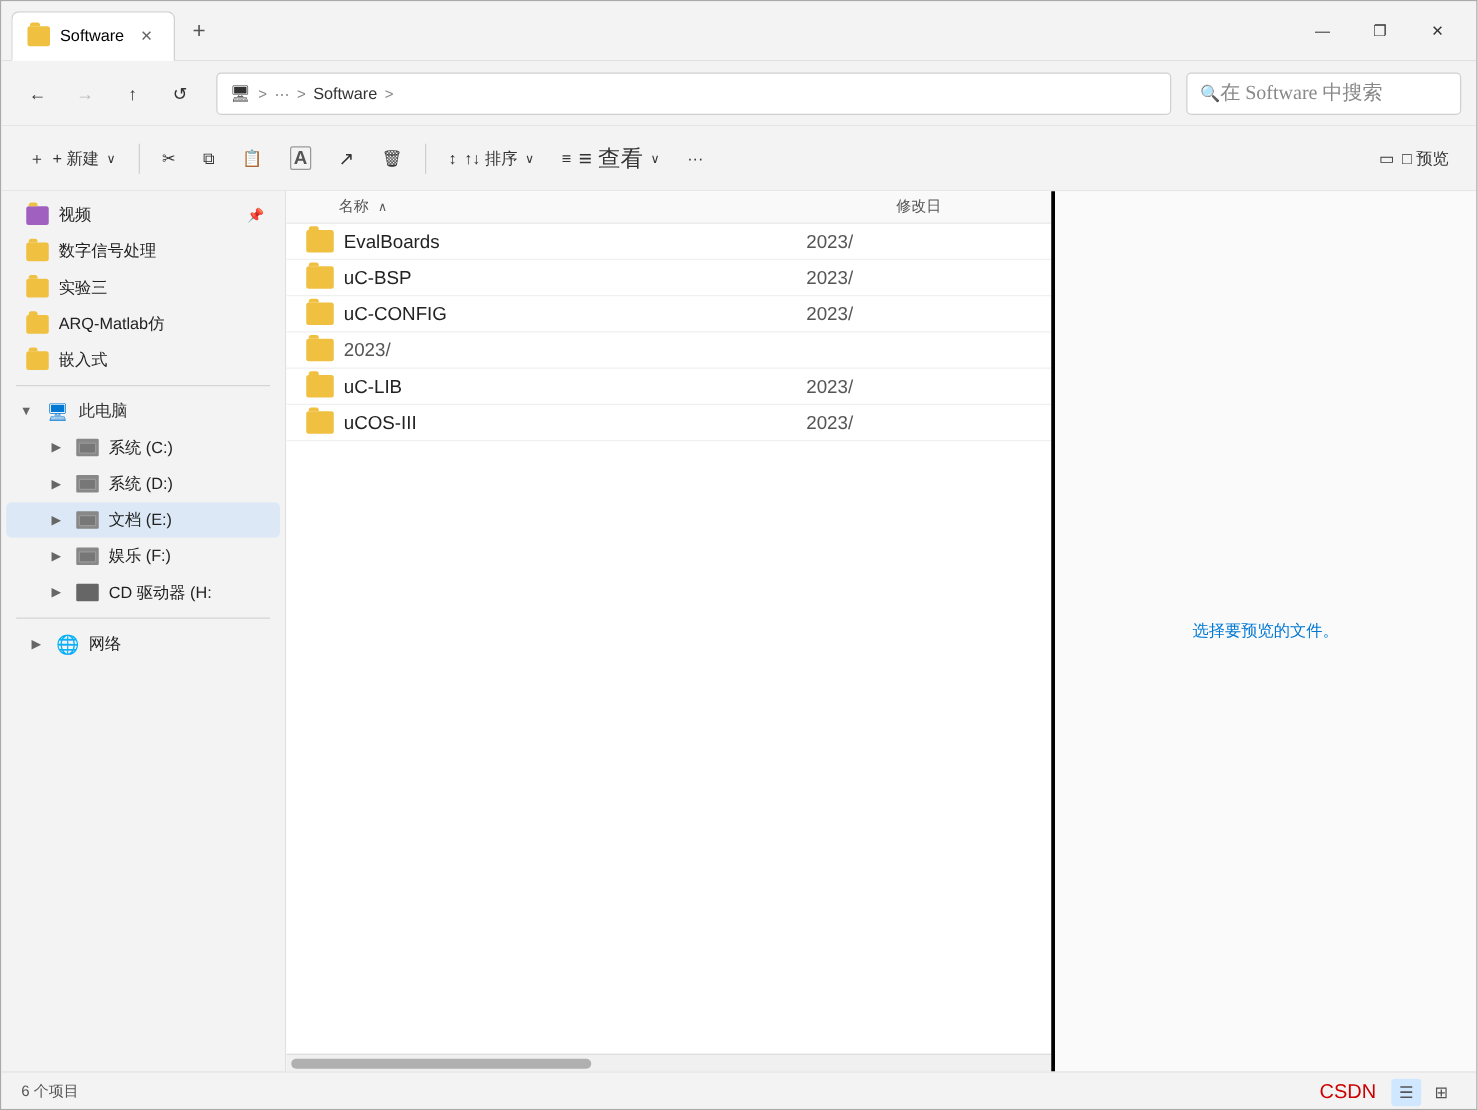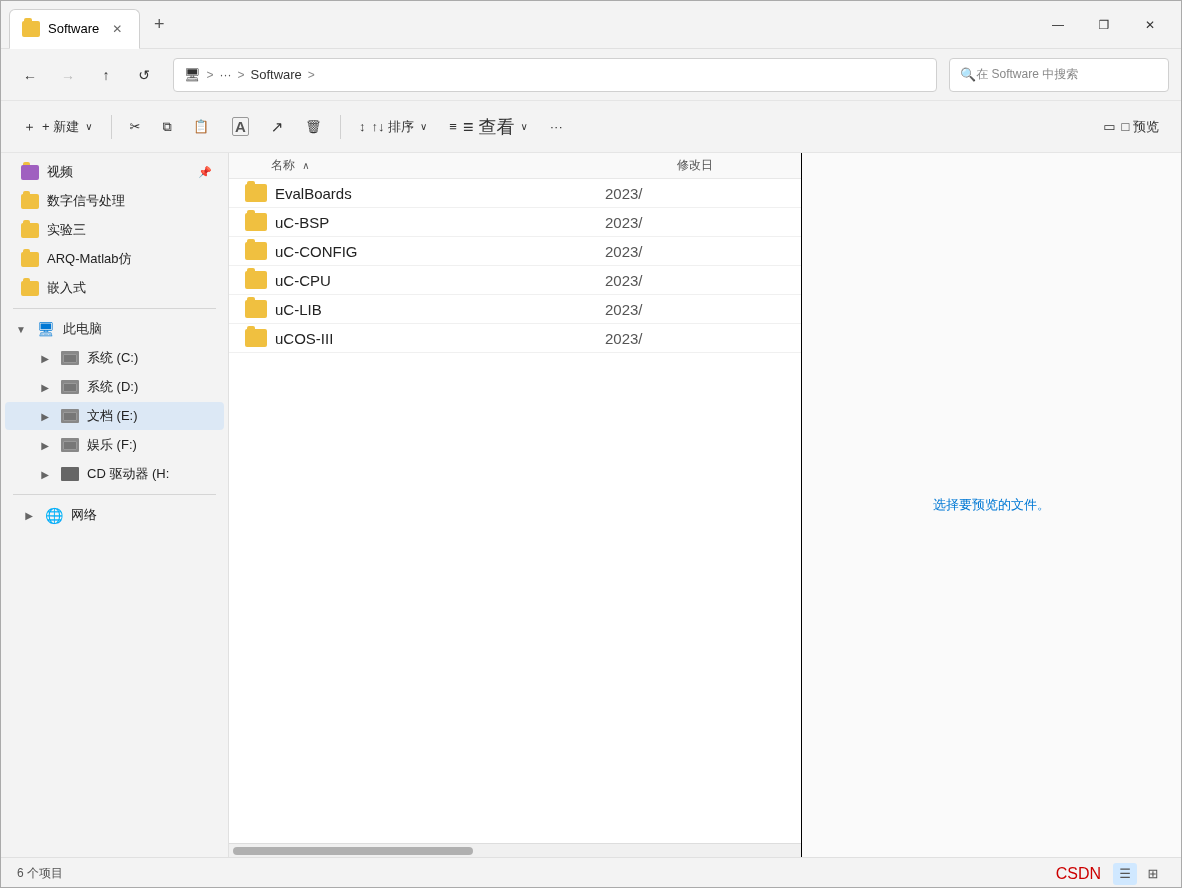--- a/index.html
+++ b/index.html
@@ -306,23 +306,23 @@
       width: 8px;
       height: 3px;
       background: #f0c040;
       border-radius: 2px 2px 0 0;
     }
     .file-row-name { flex: 1; }
     .file-row-date { width: 180px; color: #555; }
 
     
     .preview-panel {
-      width: 380px;
+      width: 340px;
       background: #fafafa;
-      border-left: 1px solid #000000;
+      border-left: 3px solid #000000;
       display: flex;
       flex-direction: column;
       align-items: center;
       justify-content: center;
       font-size: 13px;
       color: #888;
       padding: 20px;
     }
 
     
@@ -415,21 +415,21 @@
   <div class="address-bar">
     <span>🖥</span>
     <span class="address-sep">&gt;</span>
     <span style="font-size:12px;color:#555">···</span>
     <span class="address-sep">&gt;</span>
     <span>Software</span>
     <span class="address-sep">&gt;</span>
   </div>
   <div class="search-bar">
     <span style="color:#888">🔍</span>
-    <span style="font-size:12px;">在 Software 中搜索</span>
+    <span style="font-size:16px;font-family:Liberation Serif, serif;">在 Software 中搜索</span>
   </div>
 </div>
 
 <div class="toolbar">
   <div class="tool-btn">
     <span>＋</span>
     <span style="font-size:13px;">+ 新建</span>
     <span style="font-size:10px">∨</span>
   </div>
   <div class="tool-divider"></div>
@@ -585,21 +585,20 @@
       </div>
 
       <div class="file-row">
         <div class="file-row-icon"></div>
         <span class="file-row-name">uC-CONFIG</span>
         <span class="file-row-date">2023/</span>
       </div>
 
       <div class="file-row">
         <div class="file-row-icon"></div>
-        <span class="file-row-name">uC-CPU</span>
         <span class="file-row-date">2023/</span>
       </div>
 
       <div class="file-row">
         <div class="file-row-icon"></div>
         <span class="file-row-name">uC-LIB</span>
         <span class="file-row-date">2023/</span>
       </div>
 
       <div class="file-row">

